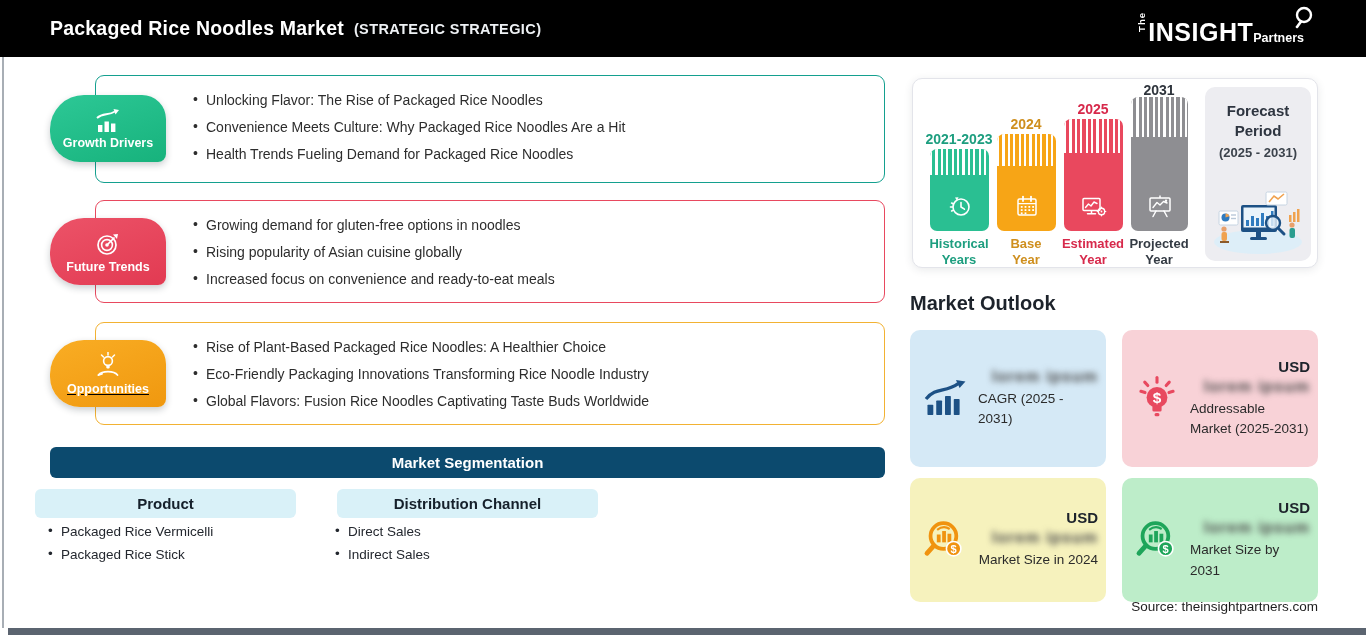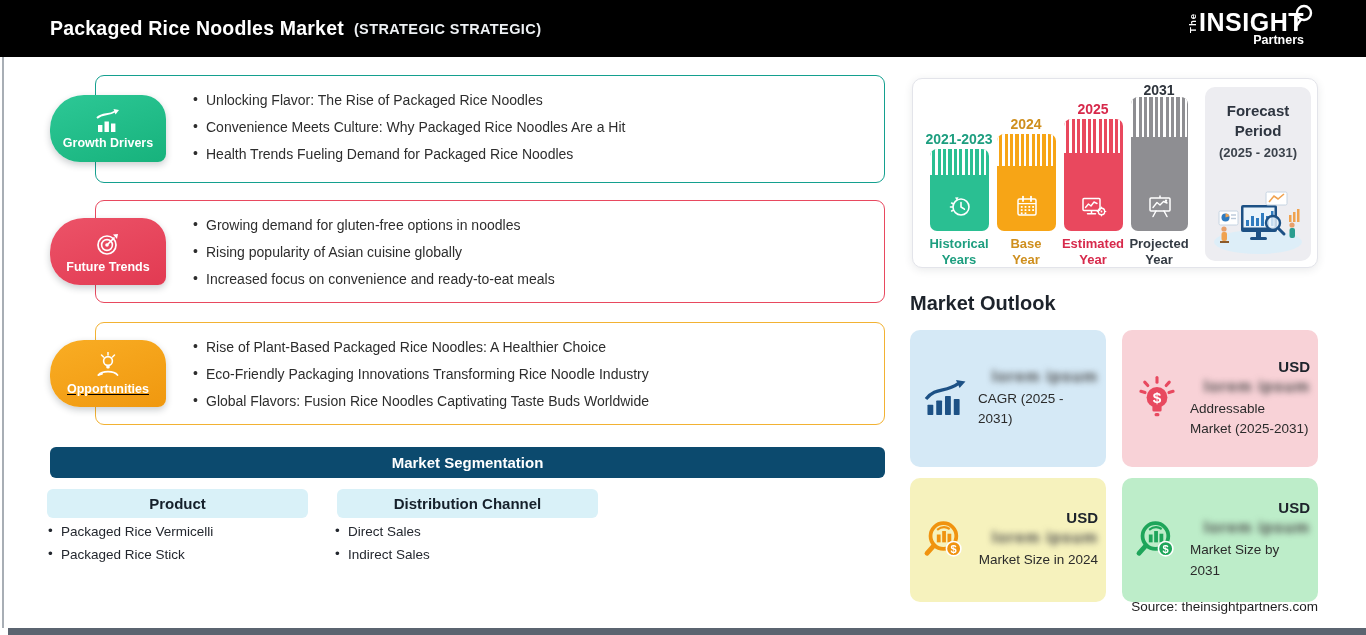--- a/index.html
+++ b/index.html
@@ -8,21 +8,21 @@
     font-family:"Liberation Sans", sans-serif; overflow:hidden;
   }
 
   
   .header { position:absolute; left:0; top:0; width:1366px; height:57px;
     background:#000000; display:flex; align-items:center; padding:0 46px 0 50px; box-sizing:border-box; }
   .hd-title { color:#ffffff; font-size:19.5px; font-weight:bold; letter-spacing:.2px; }
   .hd-subtitle { color:#eef1f4; font-size:14.5px; font-weight:600; margin-left:10px; letter-spacing:.4px; }
   .logo { margin-left:auto; color:#fff; display:flex; align-items:flex-end; gap:2px; position:relative; padding-right:16px; }
   .logo-the { writing-mode:vertical-rl; transform:rotate(180deg); font-size:9.5px; font-weight:bold; letter-spacing:1px; line-height:1; margin-bottom:14px;}
-  .logo-block { display:flex; flex-direction:column; align-items:flex-end; }
+  .logo-block { display:flex; flex-direction:row; align-items:flex-end; }
   .logo-main { font-size:25px; font-weight:800; letter-spacing:.5px; line-height:1; }
   .logo-partners { font-size:12.5px; font-weight:bold; margin-top:-2px; }
   .logo-glass { position:absolute; right:4px; top:-6px; }
 
   
   .info-box { position:absolute; left:95px; width:790px; background:#fff; border-radius:9px; box-sizing:border-box; }
   .box-0 { top:75px;  height:108px; border:1.7px solid #14a08f; }
   .box-1 { top:200px; height:103px; border:1.7px solid #e8495f; }
   .box-2 { top:322px; height:103px; border:1.7px solid #f2b233; }
   .info-box ul { list-style:none; margin:0; padding:16px 18px 0 96px; }
@@ -35,21 +35,21 @@
   .badge-0 { top:95px;  background:linear-gradient(160deg,#2dc896,#17b27c); }
   .badge-1 { top:218px; background:linear-gradient(160deg,#ec5368,#e23a52); }
   .badge-2 { top:340px; background:linear-gradient(160deg,#f9ad24,#f0980f);text-decoration:underline; }
   .badge-label { color:#fff; font-size:12.5px; font-weight:bold; }
 
   
   .seg-bar { position:absolute; left:50px; top:447px; width:835px; height:31px; background:#0c4a6e;
     border-radius:6px; color:#fff; font-size:15px; font-weight:bold; display:flex; align-items:center; justify-content:center; }
   .col-header { position:absolute; top:489px; width:261px; height:29px; background:#d9f1f8; border-radius:6px;
     color:#15202b; font-size:15px; font-weight:bold; display:flex; align-items:center; justify-content:center; }
-  .col-header.product { left:47px; } .col-header.channel { left:337px; }
+  .col-header.product { left:35px; } .col-header.channel { left:337px; }
   .col-list { position:absolute; top:524px; list-style:none; margin:0; padding:0; }
   .col-list.product { left:48px; } .col-list.channel { left:335px; }
   .col-list li { font-size:13.5px; color:#23272e; margin-bottom:8px; padding-left:13px; position:relative; }
   .col-list li::before { content:"•"; position:absolute; left:0; top:-1px; }
 
   
   .tl-panel { position:absolute; left:912px; top:78px; width:406px; height:190px; background:#fff;
     border:1px solid #e3e4ea; border-radius:10px; box-shadow:0 2px 8px rgba(40,50,60,.10); box-sizing:border-box; }
   .tl-bar { position:absolute; bottom:36px; border-radius:7px; overflow:hidden; }
   .tl-bar::before { content:""; position:absolute; top:0; left:0; right:0; height:var(--sh);

